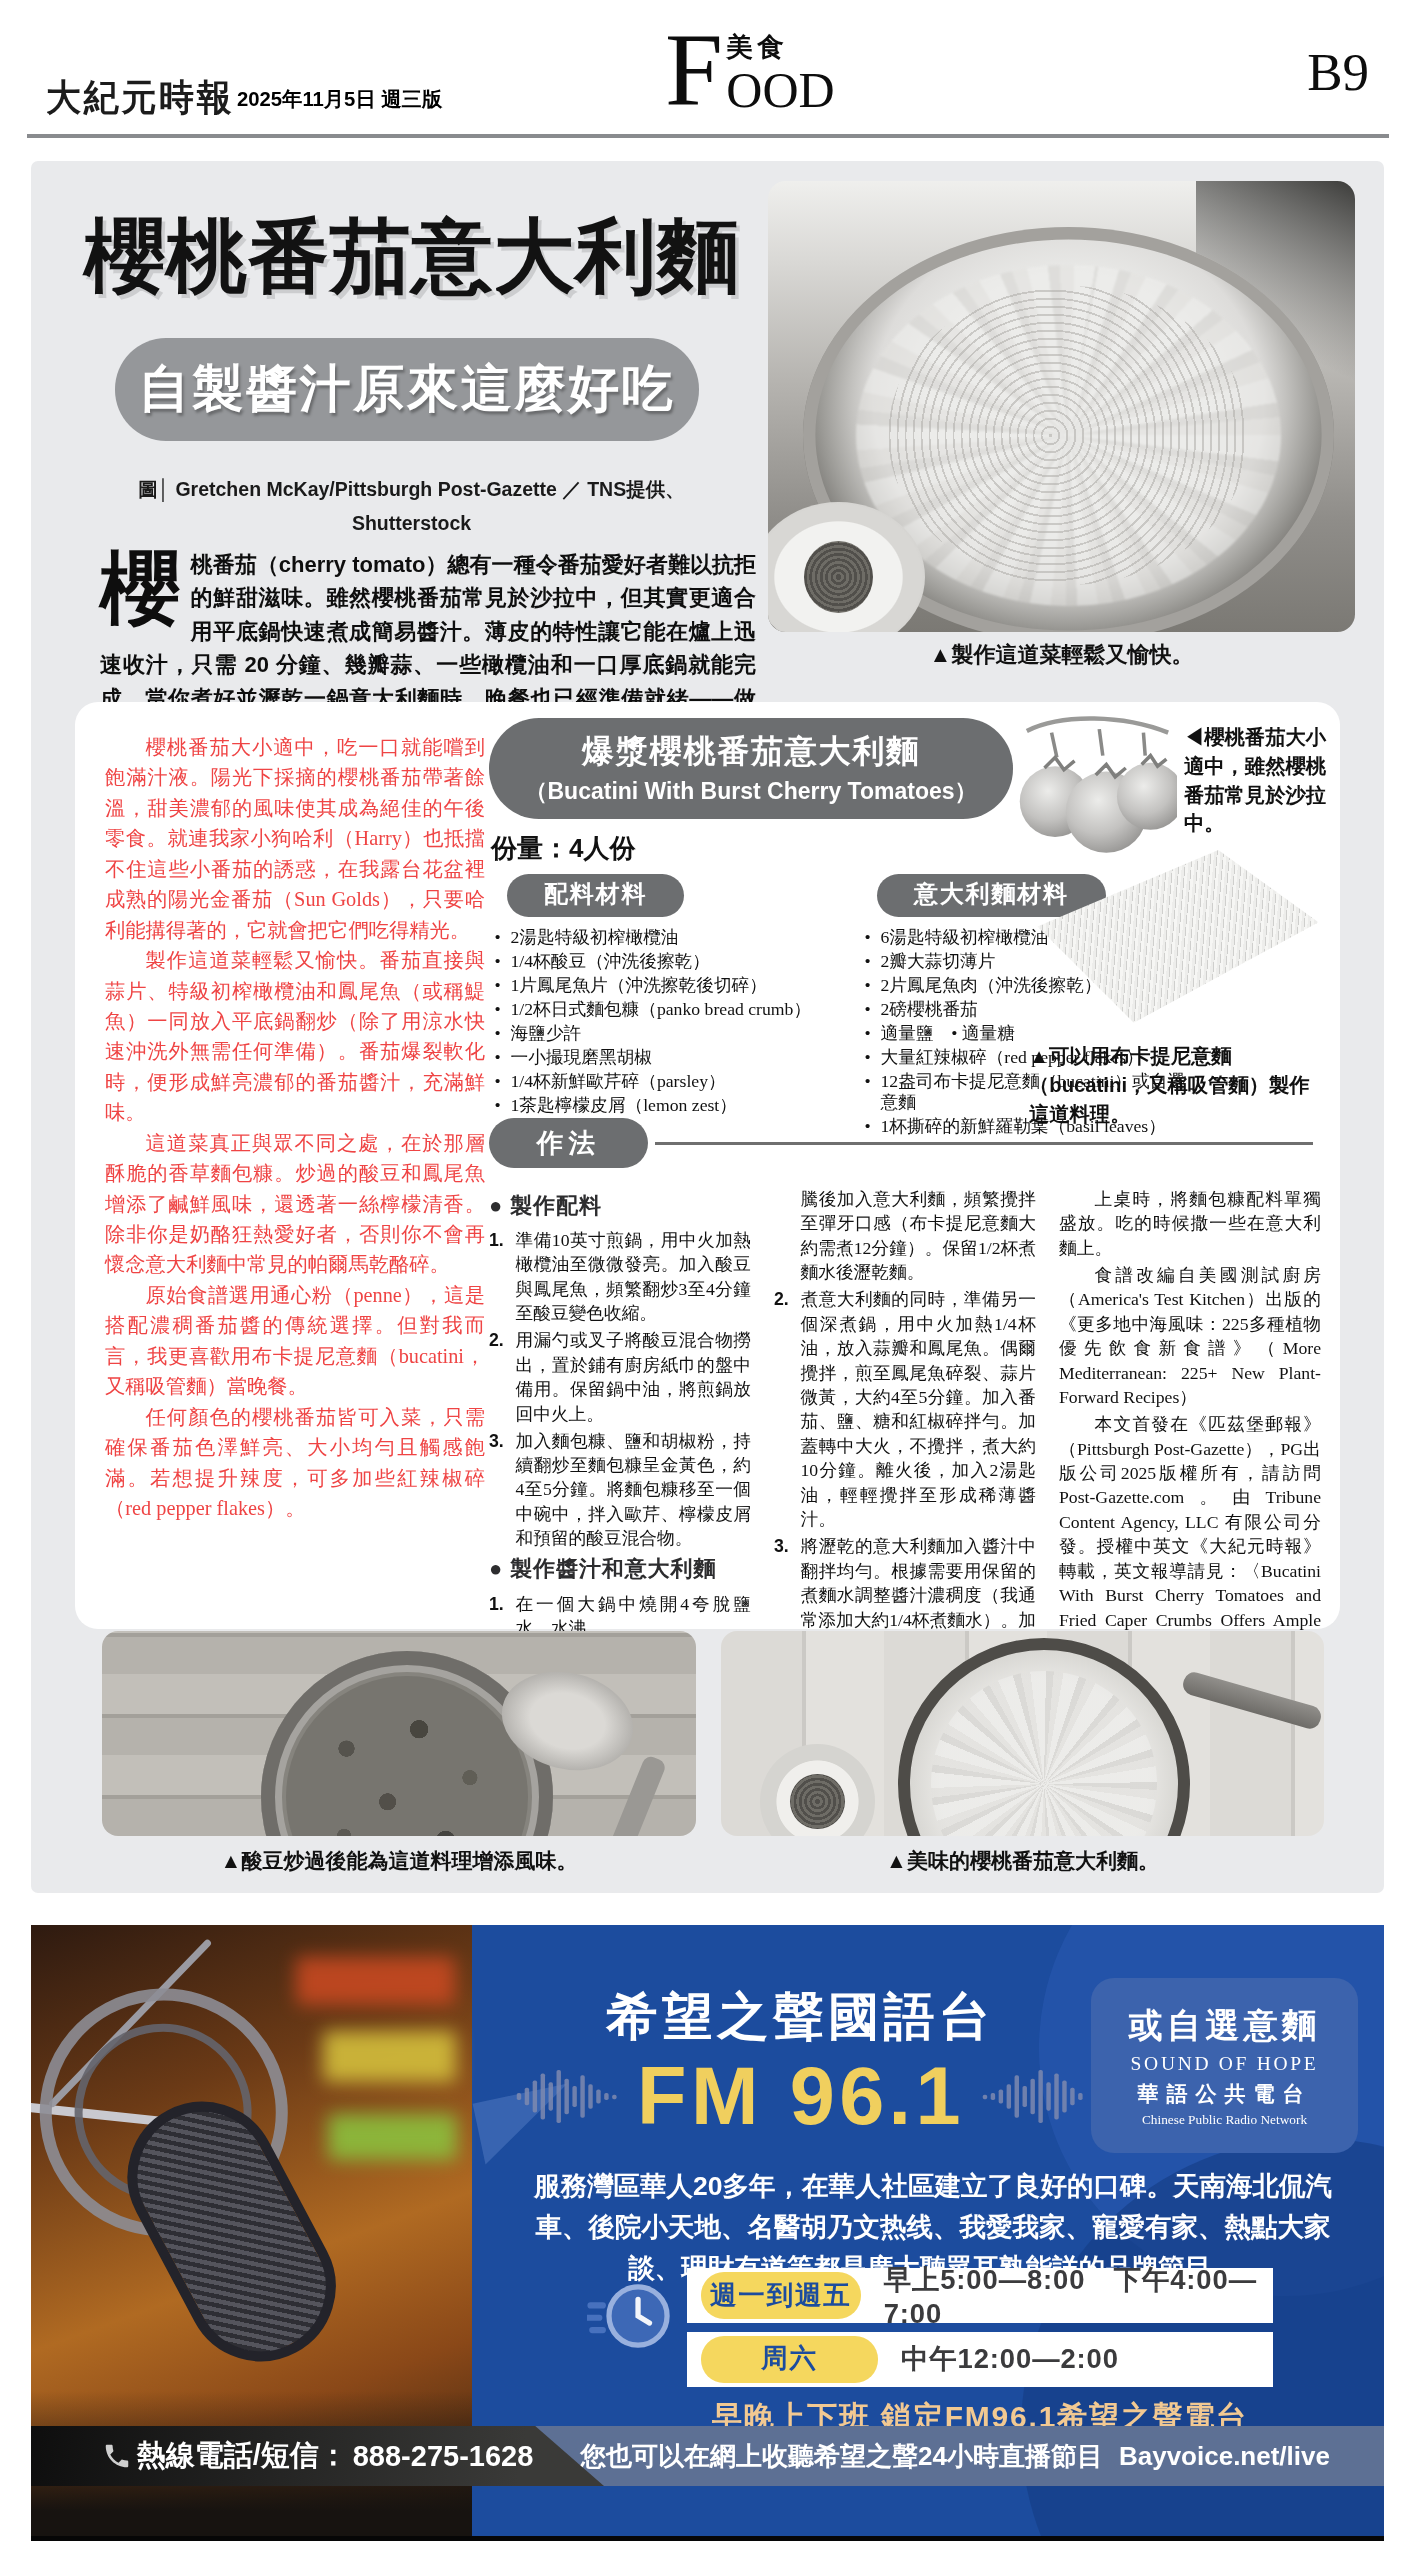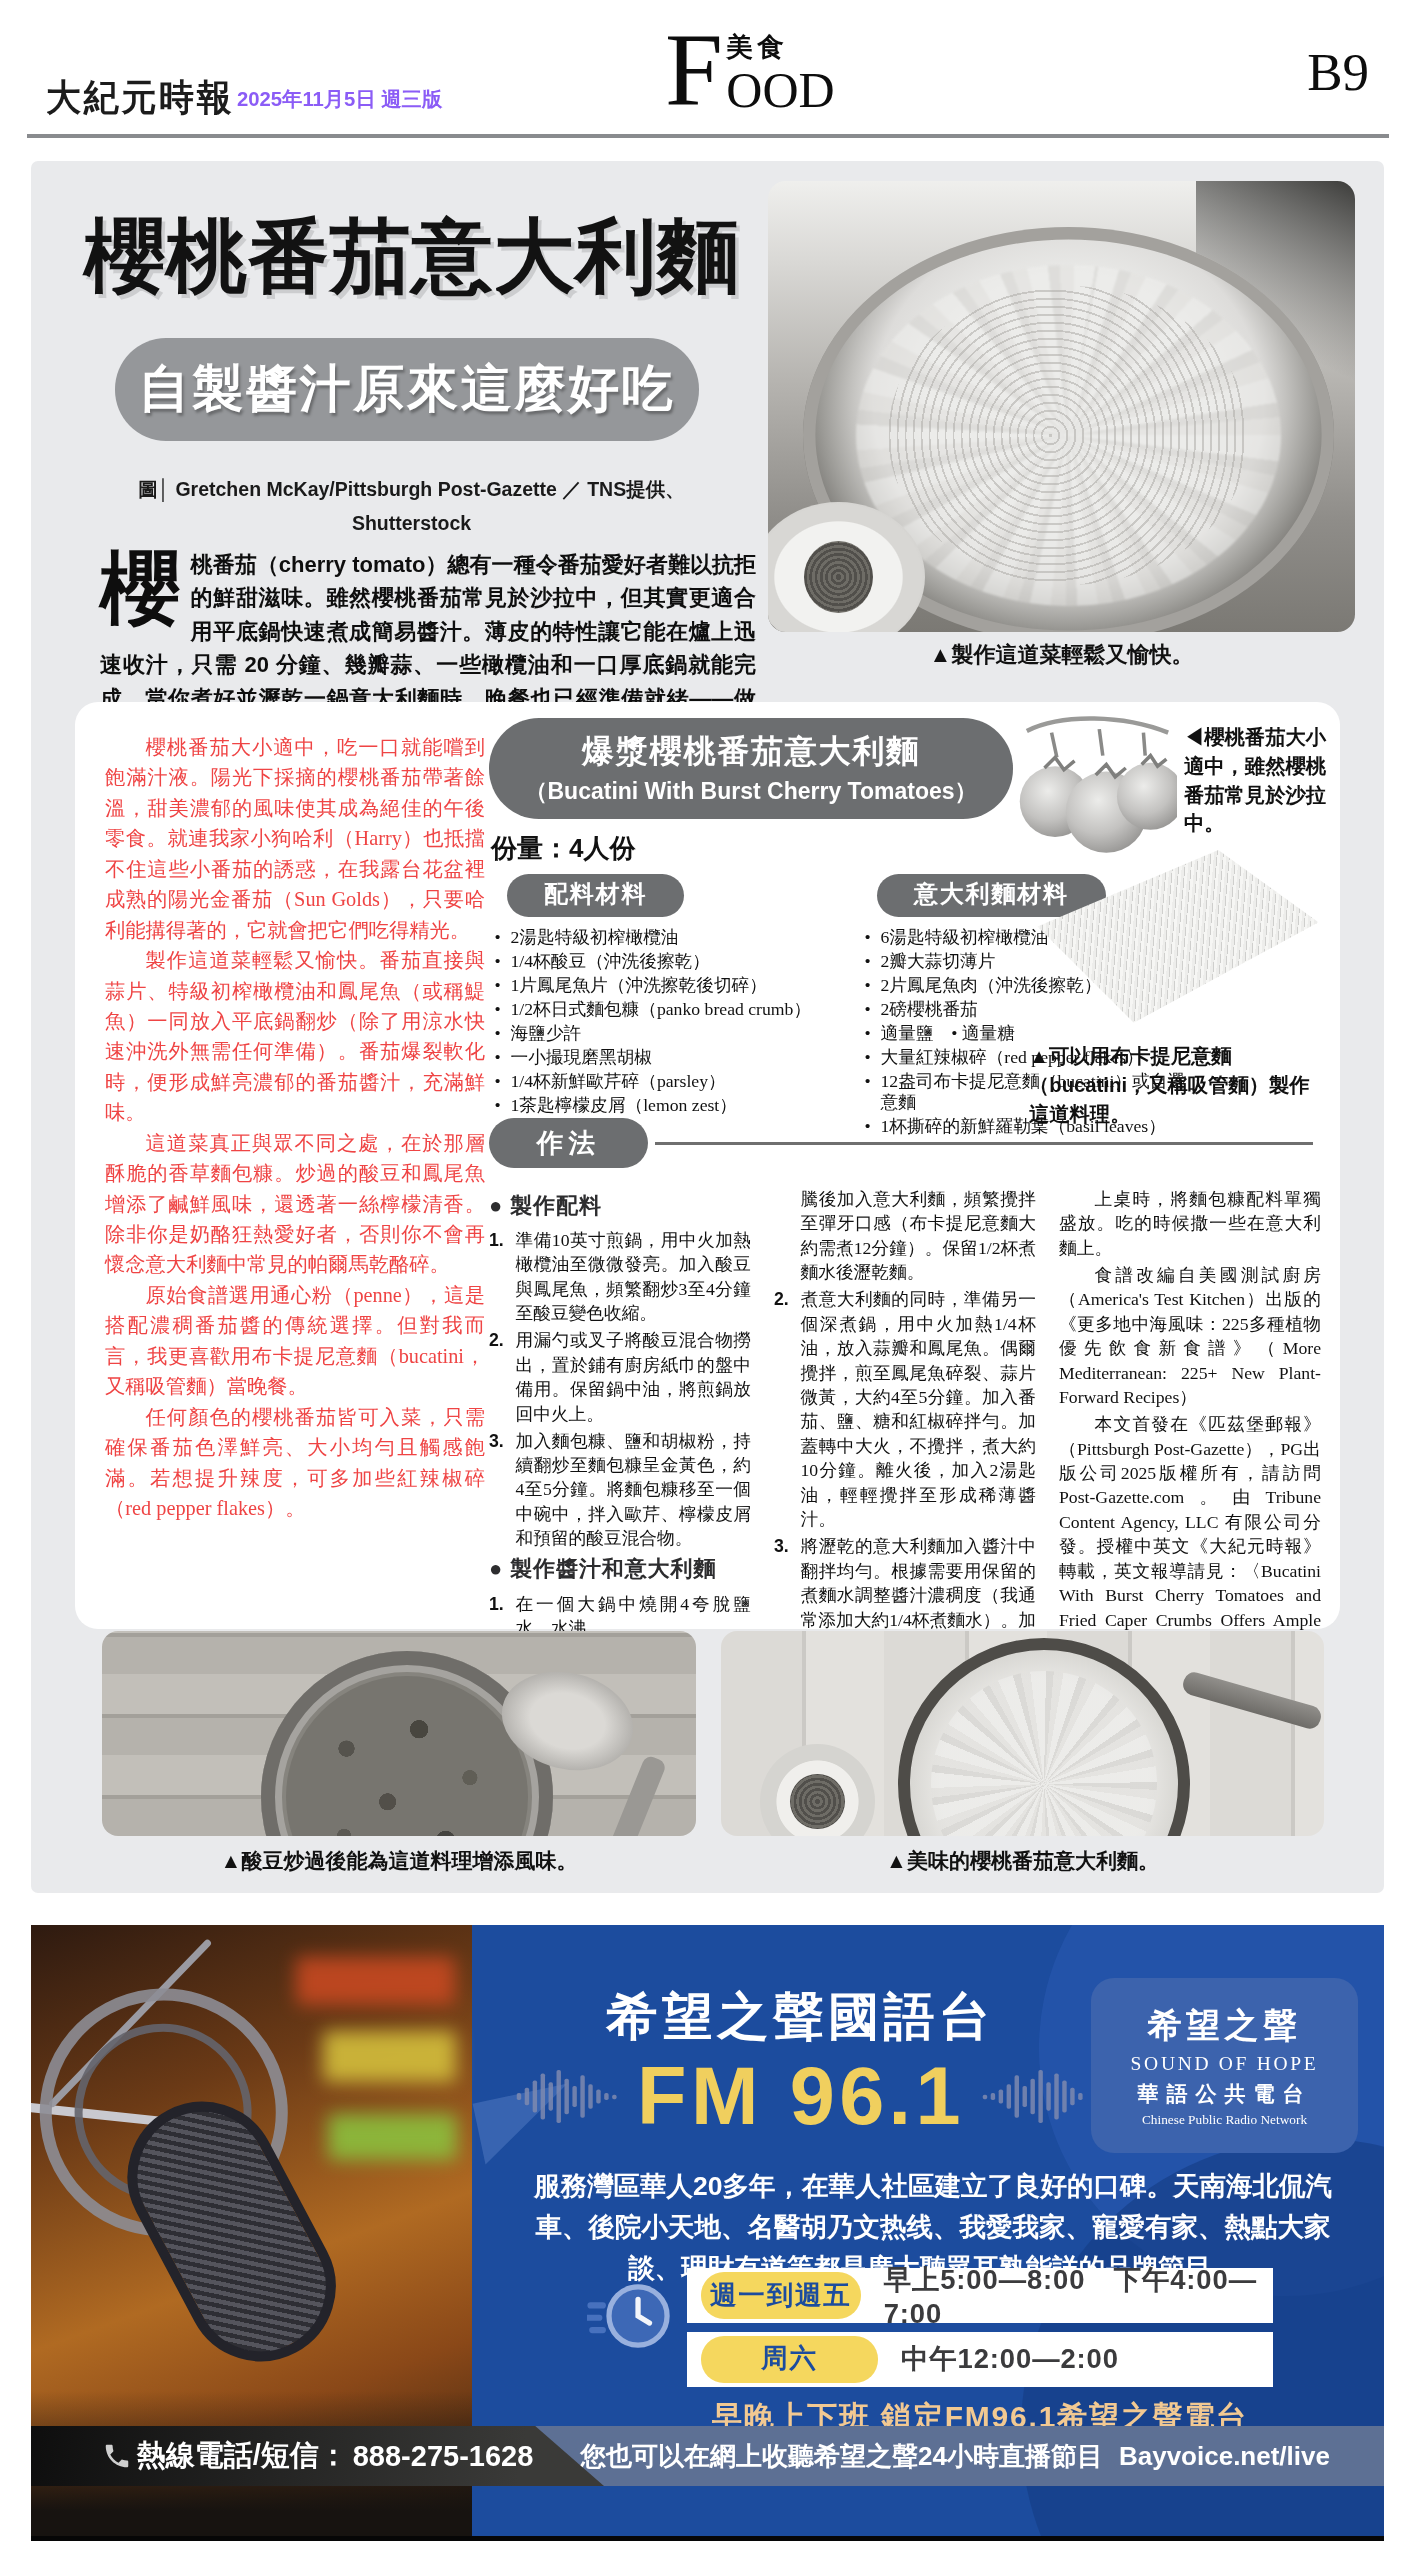--- a/index.html
+++ b/index.html
@@ -2,21 +2,21 @@
 <html style="font-size:14px"><head>
 <meta charset="utf-8">
 <style>
   * { box-sizing: border-box; margin: 0; padding: 0; }
   html,body { background:#ffffff; }
   body { font-family:"Liberation Sans", sans-serif; }
   .page { position:relative; width:1415px; height:2576px; background:#fff; overflow:hidden; }
 
   
   .masthead { position:absolute; left:46px; top:74px; font-family:"Liberation Serif",serif; font-weight:bold; font-size:35px; letter-spacing:2.7px; color:#1c1c1c; transform:scaleY(1.05); }
-  .edition-date { position:absolute; left:237px; top:85px; font-weight:bold; font-size:20.3px; color:#8b5cf6; }
+  .edition-date { position:absolute; left:237px; top:85px; font-weight:bold; font-size:20.3px; color:#000000; }
   .food-logo { position:absolute; left:665px; top:23px; display:flex; align-items:flex-end; color:#0d0d0d; }
   .food-f { font-family:"Liberation Serif",serif; font-size:104px; line-height:0.88; font-weight:400; }
   .food-col { display:flex; flex-direction:column; align-items:flex-start; margin-left:3.5px; }
   .food-cn { font-size:26.5px; font-weight:800; letter-spacing:4.4px; }
   .food-ood { font-family:"Liberation Serif",serif; font-size:50px; line-height:1.0; }
   .page-number { position:absolute; right:46px; top:42px; font-family:"Liberation Serif",serif; font-size:53px; color:#0d0d0d; }
   .header-rule { position:absolute; left:26.5px; top:134px; width:1362px; height:4.4px; background:#898b8e; }
 
   
   .panel { position:absolute; left:31px; top:161px; width:1353px; height:1732px; background:#e9eaec; border-radius:7px; }
@@ -398,21 +398,21 @@
           <rect x="74" y="16" width="5" height="32" rx="2"></rect>
             <rect x="83" y="6" width="5" height="52" rx="2"></rect>
           <rect x="92" y="14" width="5" height="36" rx="2"></rect>
             <rect x="101" y="22" width="5" height="20" rx="2"></rect>
           <rect x="110" y="28" width="5" height="8" rx="2"></rect>
         </g>
       </svg>
     </div>
 
     <div class="soh">
-      <div class="soh-cn">希望之聲</div>
+      <div class="soh-cn">或自選意麵</div>
       <div class="soh-en">SOUND OF HOPE</div>
       <div class="soh-cn2">華語公共電台</div>
       <div class="soh-en2">Chinese Public Radio Network</div>
     </div>
 
     <div class="ad-body">服務灣區華人20多年，在華人社區建立了良好的口碑。天南海北侃汽車、後院小天地、名醫胡乃文热线、我愛我家、寵愛有家、熱點大家談、理財有道等都是廣大聽眾耳熟能詳的品牌節目。</div>
 
     <svg class="clock" viewBox="0 0 100 100">
       <circle cx="58" cy="50" r="33" fill="#3f6ab8" stroke="#9fb6e2" stroke-width="6"></circle>
       <path d="M58 31 v19 l13 8" stroke="#fff" stroke-width="6" fill="none" stroke-linecap="round"></path>

